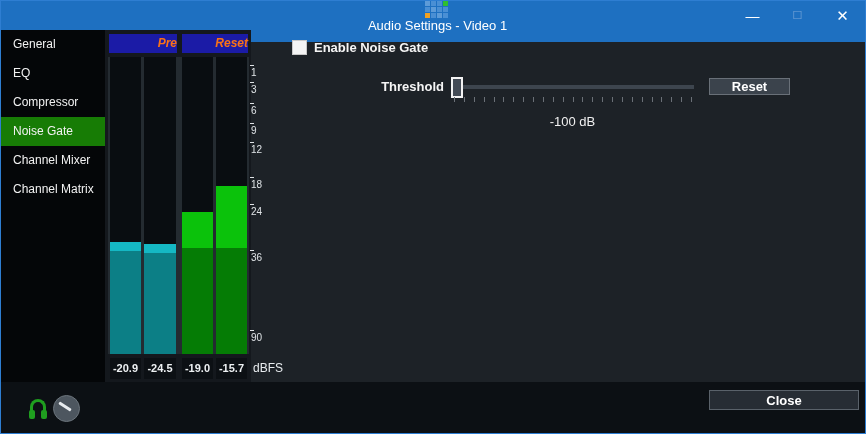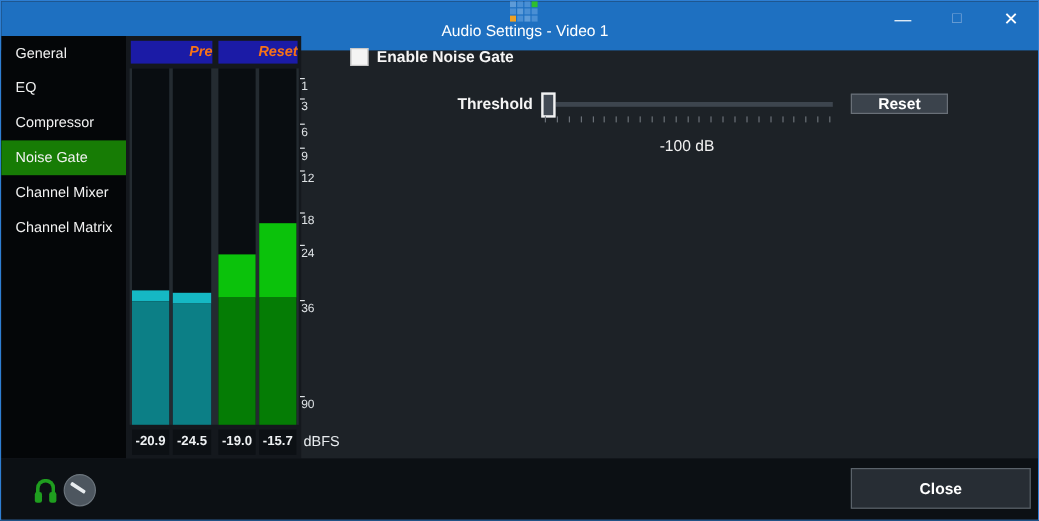--- a/index.html
+++ b/index.html
@@ -45,21 +45,21 @@
   .threshold-label{position:absolute;left:343px;top:78px;width:100px;text-align:right;font-size:13px;font-weight:bold;color:#f5f5f5;}
   .slider-track{position:absolute;left:450px;top:84px;width:243px;height:4px;background:var(--track);}
   .slider-thumb{position:absolute;left:450px;top:76px;width:12px;height:21px;background:#434b55;border:2px solid #f2f2f2;box-sizing:border-box;}
   .slider-ticks{position:absolute;left:453px;top:96px;width:238px;height:6px;display:flex;justify-content:space-between;}
   .slider-ticks i{width:1px;height:5px;background:#6a7077;}
   .threshold-value{position:absolute;left:450px;top:113px;width:243px;text-align:center;font-size:13px;color:#f0f0f0;}
   .btn{display:flex;align-items:center;justify-content:center;font-size:13px;font-weight:bold;color:#ffffff;box-sizing:border-box;}
   .reset-btn{position:absolute;left:708px;top:77px;width:81px;height:17px;background:#3b434c;border:1px solid #697078;}
   
   .footer{position:absolute;left:0;top:381px;width:100%;height:51px;background:var(--footer_bg);}
-  .close-btn{position:absolute;left:708px;top:389px;width:150px;height:34px;background:#272d34;border:1px solid #5a626a;}
+  .close-btn{position:absolute;left:708px;top:389px;width:150px;height:20px;background:#272d34;border:1px solid #5a626a;}
   .hp{position:absolute;left:28px;top:398px;width:18px;height:20px;}
   .hp .band{position:absolute;left:1px;top:0;width:16px;height:15px;border:3px solid var(--headphones);border-bottom:none;border-radius:9px 9px 0 0;box-sizing:border-box;}
   .hp .cup{position:absolute;bottom:0;width:6px;height:9px;background:var(--headphones);border-radius:2px;}
   .hp .cup.l{left:0;} .hp .cup.r{right:0;}
   .knob{position:absolute;left:52px;top:394px;width:27px;height:27px;border-radius:50%;background:#4d565f;border:1px solid #6b747c;box-sizing:border-box;}
   .knob .pointer{position:absolute;left:4px;top:9px;width:14px;height:3px;background:#e8ecef;border-radius:1px;transform:rotate(33deg);}
 </style>
 </head>
 <body>
 

